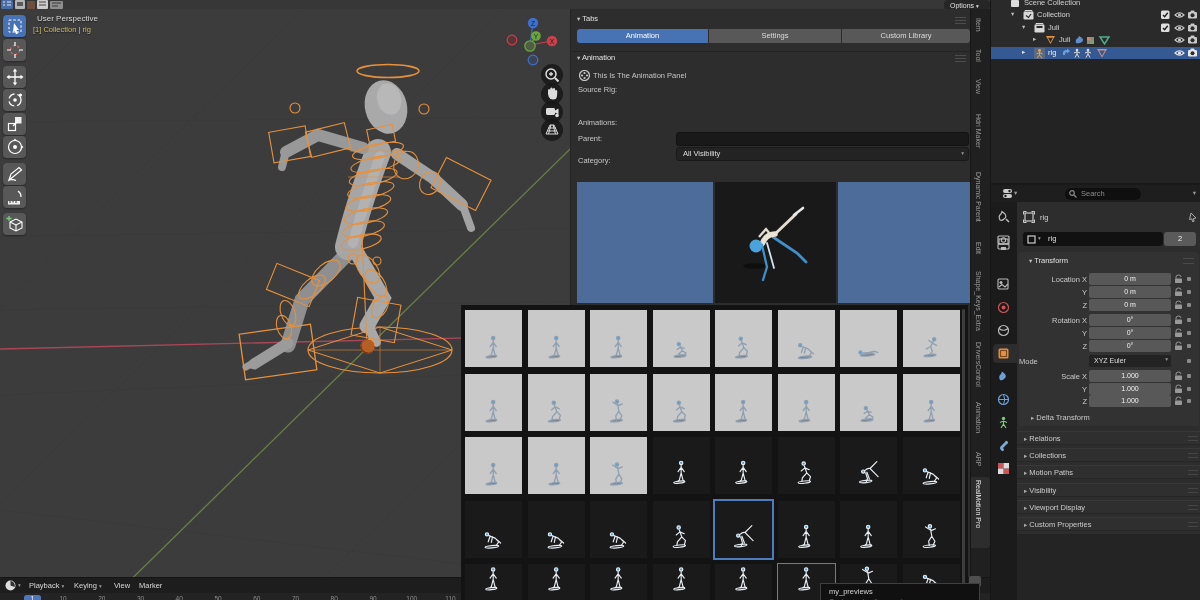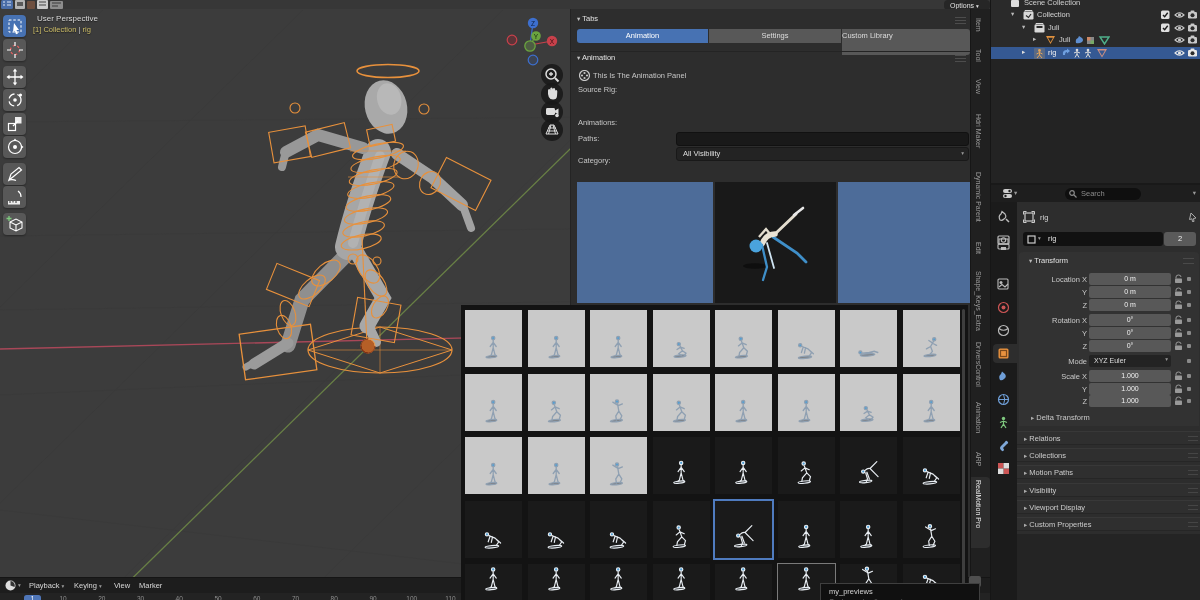--- a/index.html
+++ b/index.html
@@ -203,37 +203,37 @@
       <path d="M3,13 L7,4 L11,4 L15,13 Z M5.5,13 L8,4 M10,4 L12.5,13 M4.3,10 L13.7,10 M5.2,7 L12.8,7" fill="none" stroke="#ddd" stroke-width="1"></path>
     </svg>
   </div>
 <div class="abs" style="left:570px;top:9px;width:400px;height:568px;background:#2d2d2d;border-left:1px solid #242424">
     <div class="txt" style="left:6px;top:6px;color:#e2e2e2"><span style="font-size:6.5px;color:#c0c0c0">▾</span> Tabs</div>
     <div class="abs" style="left:384px;top:8px;width:11px;height:7px;border-top:1px solid #4d4d4d;border-bottom:1px solid #4d4d4d">
       <div style="margin-top:2px;border-top:1px solid #4d4d4d"></div>
     </div>
     <div class="abs" style="left:6px;top:20px;width:131px;height:14px;background:#4772b3;border-radius:3px 0 0 3px;color:#fff;font-size:7.5px;text-align:center;line-height:14px">Animation</div>
     <div class="abs" style="left:138px;top:20px;width:132px;height:14px;background:#585858;color:#dcdcdc;font-size:7.5px;text-align:center;line-height:14px">Settings</div>
-    <div class="abs" style="left:271px;top:20px;width:128px;height:26px;background:#585858;border-radius:0 3px 3px 0;color:#dcdcdc;font-size:7.5px;text-align:left;line-height:14px">Custom Library</div>
+    <div class="abs" style="left:271px;top:20px;width:128px;height:14px;background:#585858;border-radius:0 3px 3px 0;color:#dcdcdc;font-size:7.5px;text-align:center;line-height:14px">Custom Library</div>
     <div class="abs" style="left:0;top:42px;width:400px;height:1px;background:#242424"></div>
     <div class="txt" style="left:6px;top:45px;color:#e2e2e2"><span style="font-size:6.5px;color:#c0c0c0">▾</span> Animation</div>
     <div class="abs" style="left:384px;top:46px;width:11px;height:7px;border-top:1px solid #4d4d4d;border-bottom:1px solid #4d4d4d">
       <div style="margin-top:2px;border-top:1px solid #4d4d4d"></div>
     </div>
     <svg width="11" height="11" viewBox="0 0 11 11" style="position:absolute;left:8px;top:61px">
       <circle cx="5.5" cy="5.5" r="5" fill="none" stroke="#c8c8c8" stroke-width="1.2"></circle>
       <circle cx="5.5" cy="3" r="1.1" fill="#c8c8c8"></circle>
       <circle cx="5.5" cy="8" r="1.1" fill="#c8c8c8"></circle>
       <circle cx="3" cy="5.5" r="1.1" fill="#c8c8c8"></circle>
       <circle cx="8" cy="5.5" r="1.1" fill="#c8c8c8"></circle>
     </svg>
     <div class="txt" style="left:22px;top:63px;color:#c6c6c6">This Is The Animation Panel</div>
     <div class="txt" style="left:7px;top:77px;color:#c6c6c6">Source Rig:</div>
     <div class="txt" style="left:7px;top:110px;color:#c6c6c6">Animations:</div>
-    <div class="txt" style="left:7px;top:126px;color:#c6c6c6">Paths:</div>
+    <div class="txt" style="left:7px;top:126px;color:#c6c6c6">Parent:</div>
     <div class="abs" style="left:105px;top:123px;width:293px;height:14px;background:#191919;border:1px solid #111;border-radius:3px"></div>
     <div class="txt" style="left:7px;top:148px;color:#c6c6c6">Category:</div>
     <div class="abs" style="left:105px;top:138px;width:293px;height:14px;background:#232323;border:1px solid #191919;border-radius:3px">
       <div class="txt" style="left:6px;top:2px;color:#dedede">All Visibility</div>
       <div class="txt" style="right:4px;top:3px;color:#999;font-size:5.5px">▾</div>
     </div>
     <div class="abs" style="left:6px;top:173px;width:136px;height:121px;background:#4d6c99"></div>
     <div class="abs" style="left:144px;top:173px;width:121px;height:121px;background:#191919"></div>
     <div class="abs" style="left:267px;top:173px;width:132px;height:121px;background:#4d6c99"></div>
     <svg class="abs" width="121" height="121" viewBox="0 0 121 121" style="left:144px;top:173px">
@@ -774,21 +774,21 @@
           <rect x="1" y="4.5" width="7" height="4.5" rx="0.8" fill="#999"></rect>
         </svg>
         <div class="abs" style="left:168px;top:79px;width:4px;height:4px;background:#8a8a8a;border-radius:1px"></div>
         <div class="txt" style="left:0;top:91px;width:68px;text-align:right;color:#c9c9c9">Z</div>
         <div class="abs" style="left:70px;top:88px;width:82px;height:12px;background:#585858;border-radius:2px;color:#f2f2f2;font-size:7px;text-align:center;line-height:12px">0°</div>
         <svg width="9" height="10" viewBox="0 0 9 10" style="position:absolute;left:155px;top:89px">
           <path d="M2,4.5 L2,3 Q2,1 4.5,1 Q7,1 7,3" fill="none" stroke="#999" stroke-width="1"></path>
           <rect x="1" y="4.5" width="7" height="4.5" rx="0.8" fill="#999"></rect>
         </svg>
         <div class="abs" style="left:168px;top:92px;width:4px;height:4px;background:#8a8a8a;border-radius:1px"></div>
-        <div class="txt" style="left:0;top:106px;width:68px;text-align:right;color:#c9c9c9">Mode</div>
+        <div class="txt" style="left:0;top:106px;width:68px;text-align:left;color:#c9c9c9">Mode</div>
         <div class="abs" style="left:70px;top:103px;width:82px;height:12px;background:#232323;border-radius:2px">
           <div class="txt" style="left:5px;top:2px;color:#ddd;font-size:7px">XYZ Euler</div>
           <div class="txt" style="right:3px;top:2px;color:#999;font-size:5.5px">▾</div>
         </div>
         <div class="abs" style="left:168px;top:107px;width:4px;height:4px;background:#8a8a8a;border-radius:1px"></div>
         <div class="txt" style="left:0;top:121px;width:68px;text-align:right;color:#c9c9c9">Scale X</div>
         <div class="abs" style="left:70px;top:118px;width:82px;height:12px;background:#585858;border-radius:2px;color:#f2f2f2;font-size:7px;text-align:center;line-height:12px">1.000</div>
         <svg width="9" height="10" viewBox="0 0 9 10" style="position:absolute;left:155px;top:119px">
           <path d="M2,4.5 L2,3 Q2,1 4.5,1 Q7,1 7,3" fill="none" stroke="#999" stroke-width="1"></path>
           <rect x="1" y="4.5" width="7" height="4.5" rx="0.8" fill="#999"></rect>

